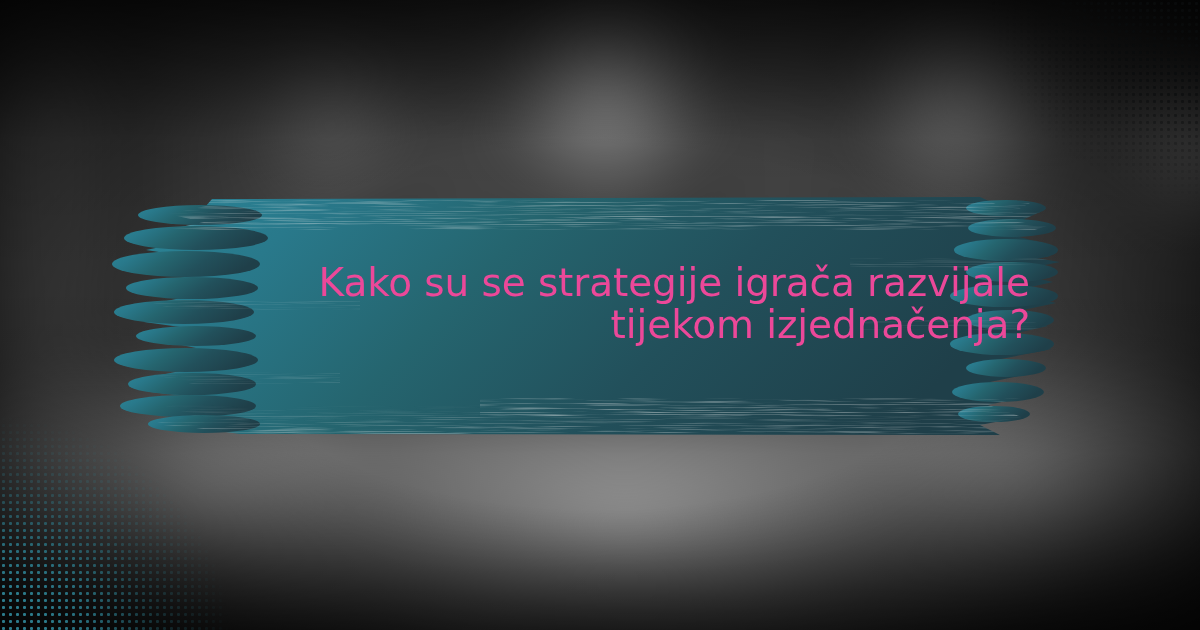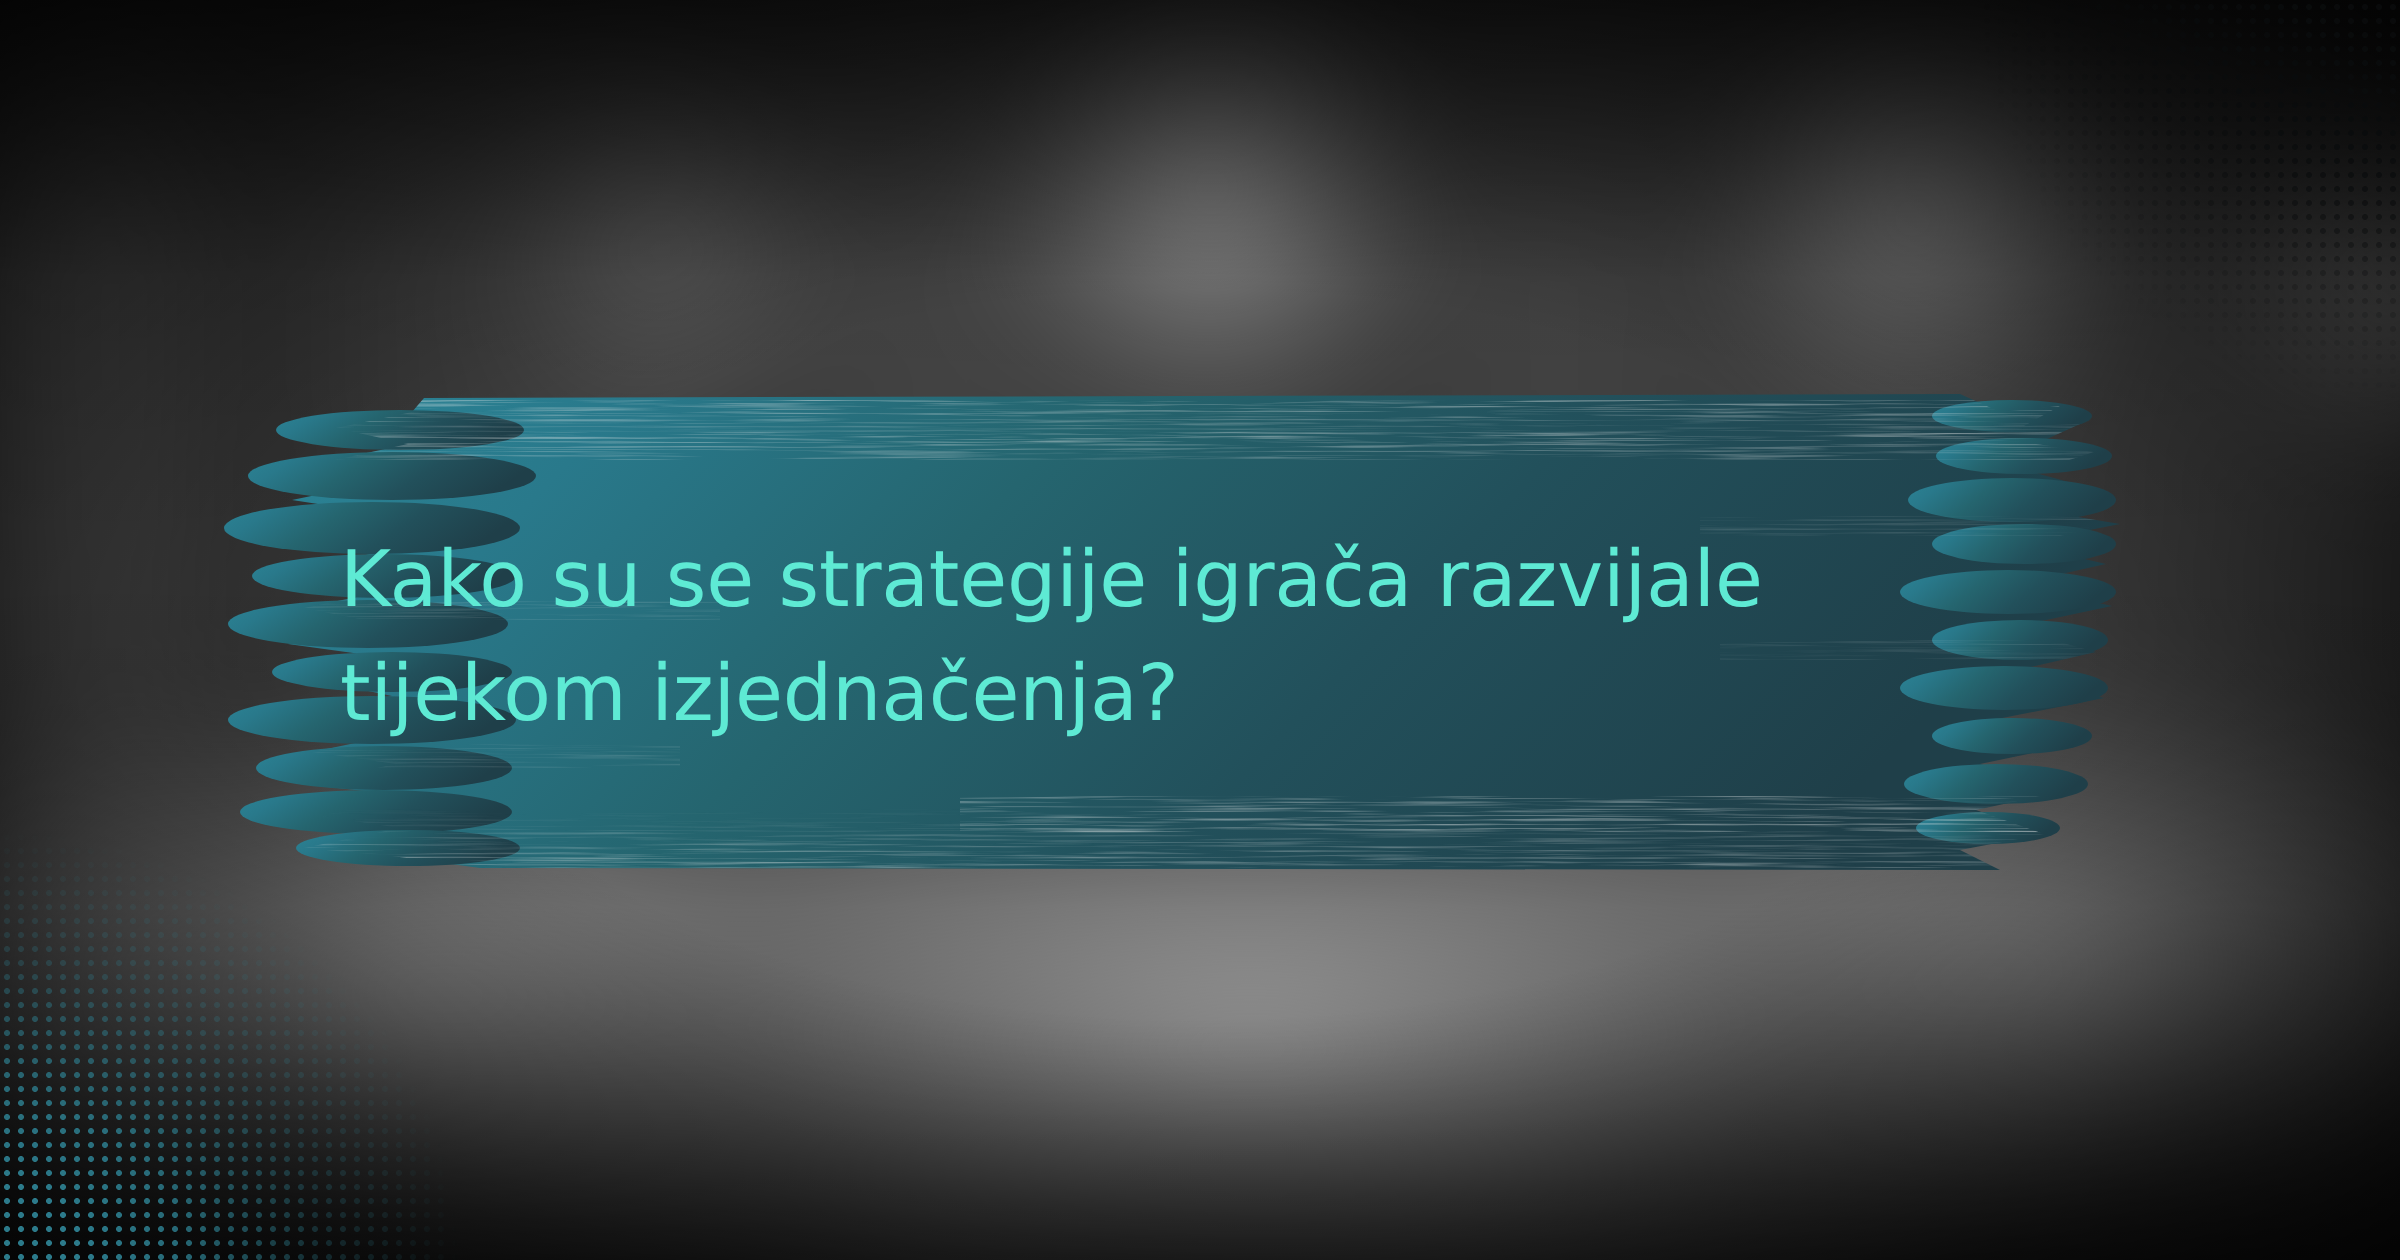--- a/index.html
+++ b/index.html
@@ -117,26 +117,26 @@
     display: block;
   }
 
   
   .headline {
     position: absolute;
     left: 170px;
     top: 262px;
     width: 860px;
     margin: 0;
-    text-align: left;
-    color: #5eead4;
+    text-align: right;
+    color: #ec4899;
     font-family: "DejaVu Sans", sans-serif;
     font-size: 39px;
     font-weight: 400;
-    line-height: 57px;
+    line-height: 42px;
     letter-spacing: -0.1px;
     white-space: pre-line;
     text-rendering: optimizeLegibility;
   }
 </style>
 </head>
 <body>
 
 <div id="card">
 

